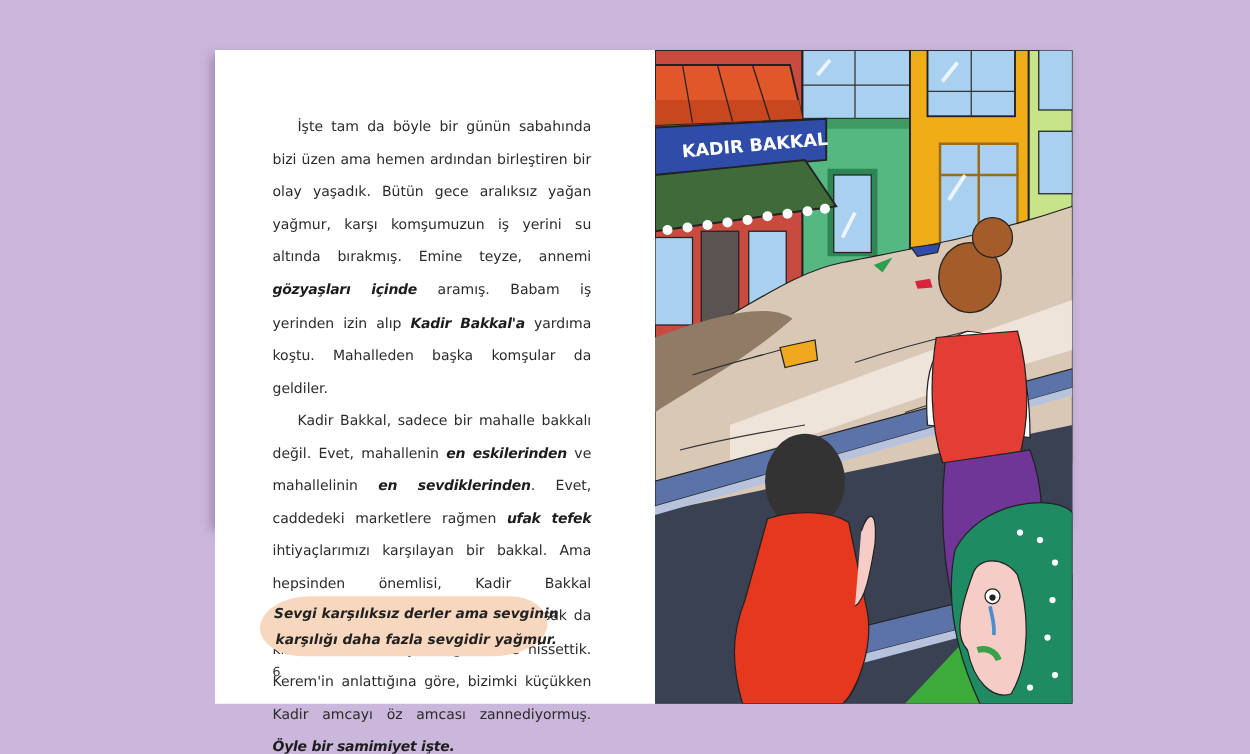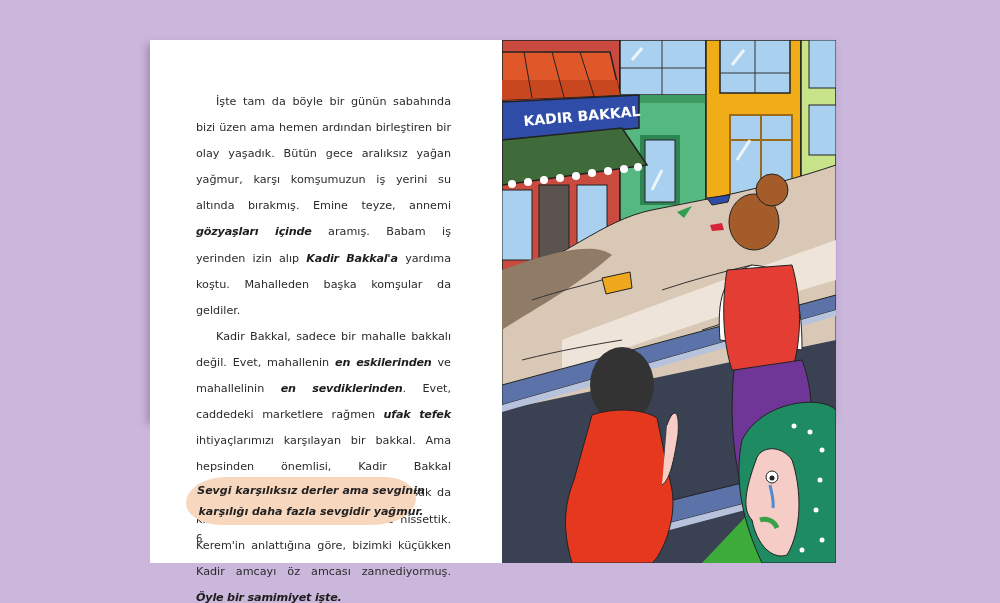--- a/index.html
+++ b/index.html
@@ -1,21 +1,21 @@
 <!DOCTYPE html>
 <html><head>
 <meta charset="utf-8">
 <style>
   html, body { margin:0; padding:0; }
   body {
     width:1000px; height:603px; background:#cbb7dc; position:relative; overflow:hidden;
     font-family:"DejaVu Sans", sans-serif;
   }
   .book {
-    position:absolute; left:150px; top:40px; width:686px; height:380px;
+    position:absolute; left:172px; top:40px; width:686px; height:380px;
     box-shadow: -3px 4px 8px rgba(80,50,100,0.35);
     display:flex;
   }
   .page-left {
     width:352px; height:523px; background:#ffffff; position:relative;
   }
   .text-block {
     position:absolute; left:46px; top:49px; width:255px;
     font-size:11.2px; line-height:26.1px; color:#2b2b2b;
     text-align:justify;

